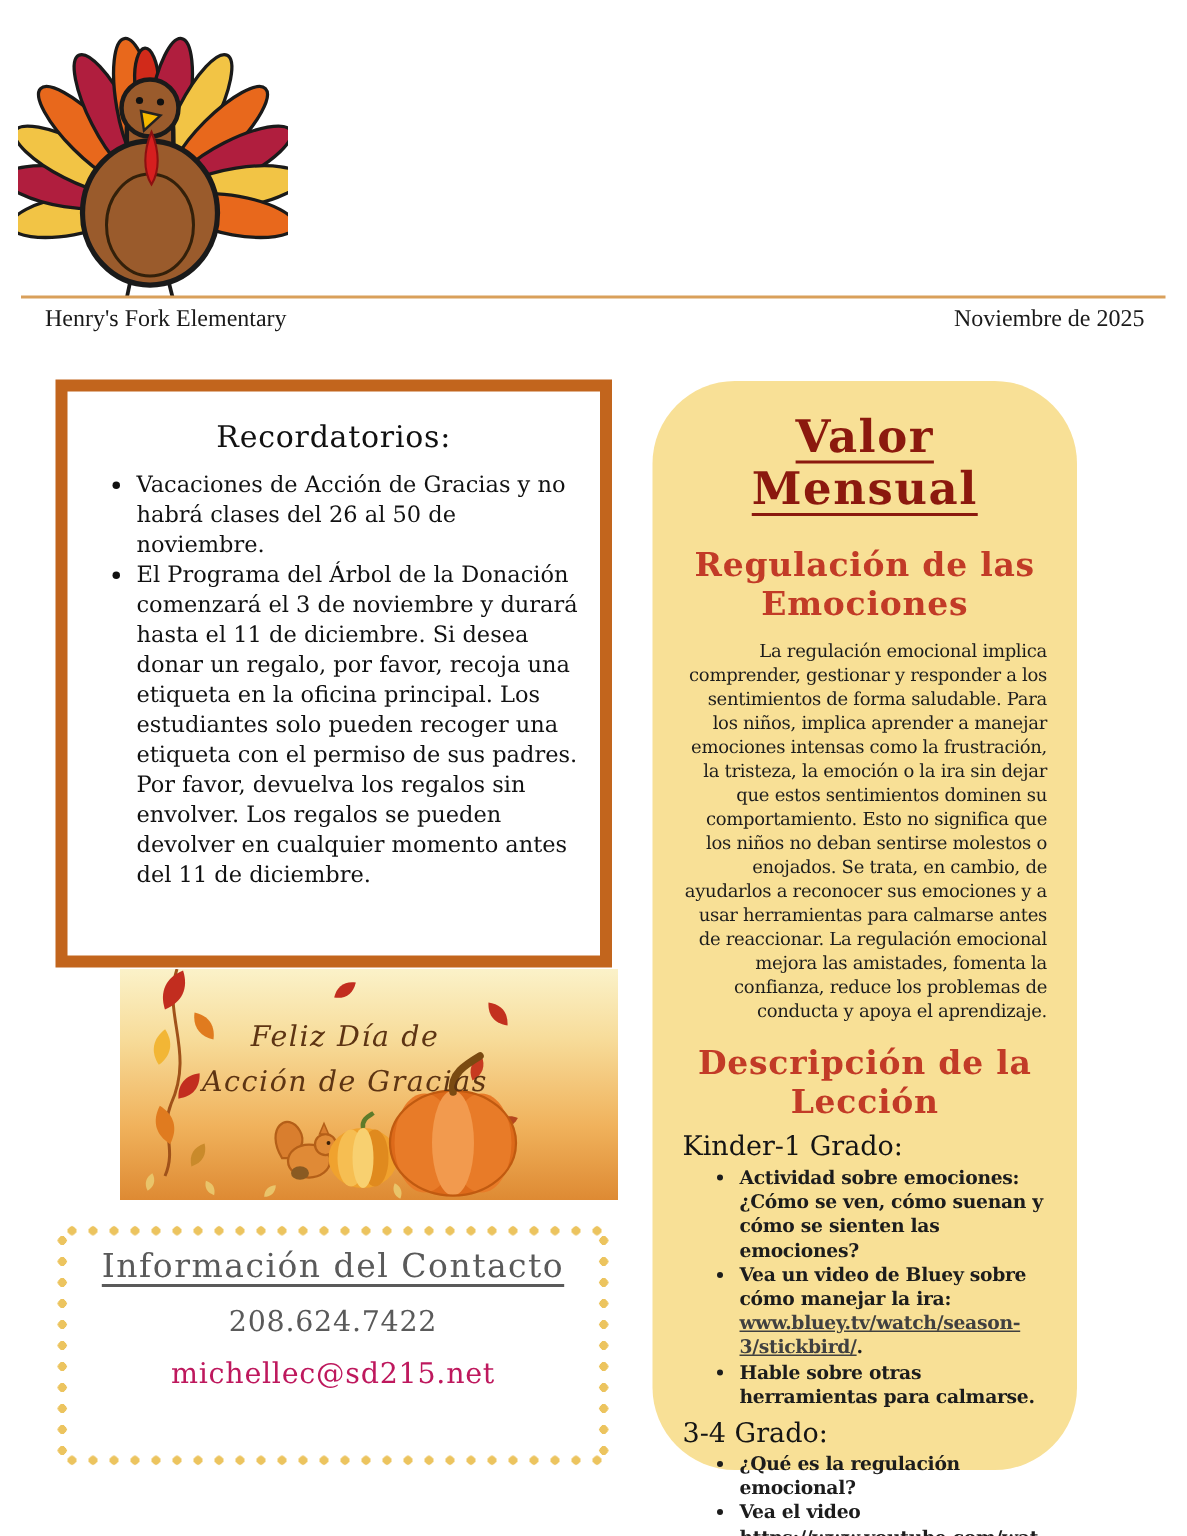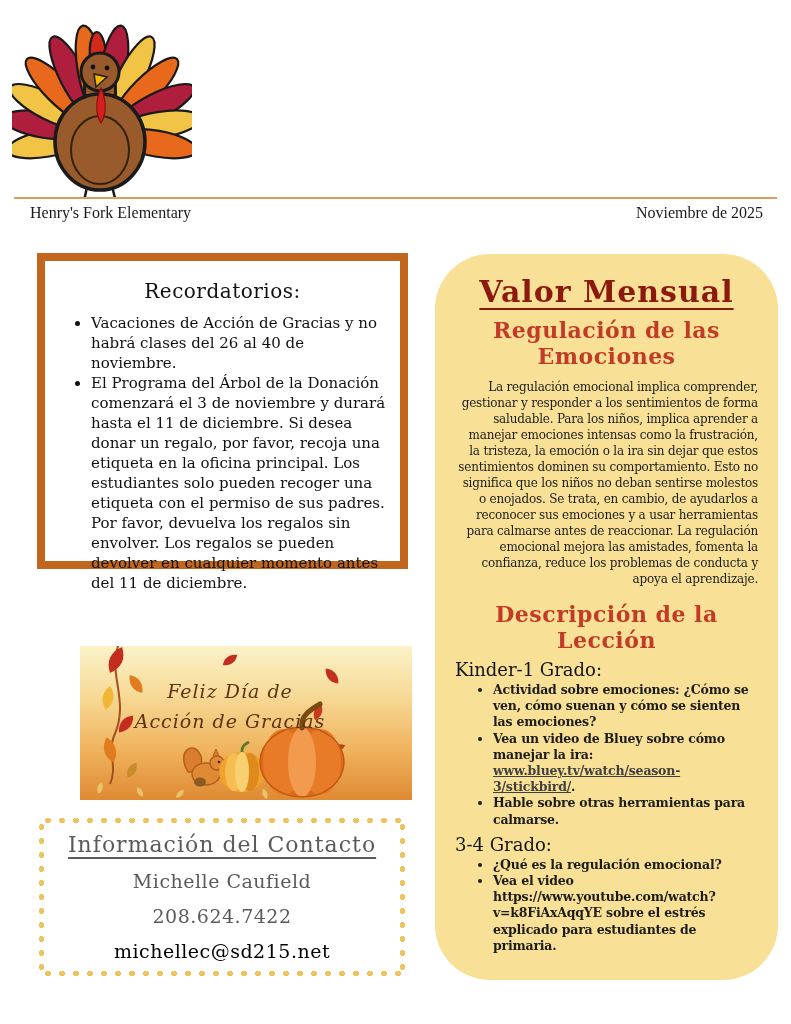--- a/index.html
+++ b/index.html
@@ -8,21 +8,21 @@
 
   
   .turkey{position:absolute;left:12px;top:24px;width:180px;height:174px;}
   .masthead-title{position:absolute;left:185px;right:12px;top:88px;text-align:center;
         font-family:"Liberation Serif",serif;font-size:56px;color:#141414;letter-spacing:1px;white-space:nowrap;}
   .header-rule{position:absolute;left:14px;right:14px;top:197px;border-top:2px solid #D9A05B;}
   .meta-row{position:absolute;left:30px;right:28px;top:204px;display:flex;justify-content:space-between;
         font-family:"Liberation Serif",serif;font-size:16px;color:#1a1a1a;}
 
   
-  .reminders-box{position:absolute;left:37px;top:253px;width:371px;height:316px;box-sizing:border-box;
+  .reminders-box{position:absolute;left:37px;top:253px;width:371px;height:392px;box-sizing:border-box;
         border:8px solid #C2651D;background:#fff;}
   .reminders-title{margin-top:18px;text-align:center;font-size:20px;letter-spacing:.5px;color:#111;}
   .reminders-box ul{margin:10px 0 0 0;padding:0 10px 0 46px;}
   .reminders-box li{font-size:15px;line-height:20px;color:#111;}
   .reminders-box li + li{}
 
   
   .holiday-card{position:absolute;left:80px;top:646px;width:332px;height:154px;overflow:hidden;
         background:linear-gradient(180deg,#FBF2C9 0%,#F7DC9A 30%,#F0B25C 68%,#DE8A33 100%);}
   .holiday-card svg{position:absolute;left:0;top:0;}
@@ -35,28 +35,28 @@
         background:radial-gradient(circle 3px at 50% 50%,#ECC45F 98%,transparent 100%);
         background-size:14px 9px;background-repeat:repeat-x;}
   .dots-top{top:0;} .dots-bottom{bottom:0;}
   .dots-v{position:absolute;top:4px;bottom:4px;width:9px;
         background:radial-gradient(circle 3px at 50% 50%,#ECC45F 98%,transparent 100%);
         background-size:9px 14px;background-repeat:repeat-y;}
   .dots-left{left:0;} .dots-right{right:0;}
   .contact-title{margin-top:16px;text-align:center;font-size:22px;letter-spacing:1px;color:#5A5A5A;
         text-decoration:underline;text-underline-offset:5px;text-decoration-thickness:2px;}
   .contact-line{margin-top:13px;text-align:center;font-size:19px;letter-spacing:.5px;color:#5A5A5A;}
-  .contact-email{color:#000000;}
+  .contact-email{color:#be185d;}
 
   
-  .value-panel{position:absolute;left:435px;top:254px;width:343px;height:726px;box-sizing:border-box;
+  .value-panel{position:absolute;left:435px;top:254px;width:283px;height:726px;box-sizing:border-box;
         background:#F8E096;border-radius:55px;padding:10px 20px 0 20px;}
   .vp-title{margin-top:10px;text-align:center;font-size:30px;font-weight:bold;color:#8B190E;
         text-decoration:underline;text-underline-offset:6px;text-decoration-thickness:2px;letter-spacing:1px;}
-  .vp-subtitle{margin-top:8px;text-align:center;font-size:22px;font-weight:600;color:#C23B27;letter-spacing:.5px;}
+  .vp-subtitle{margin-top:20px;text-align:center;font-size:22px;font-weight:600;color:#C23B27;letter-spacing:.5px;}
   .vp-body{margin-top:10px;text-align:right;font-size:12px;font-weight:normal;line-height:16px;
         color:#1c1c1c;letter-spacing:-0.2px;}
   .vp-lesson{margin-top:14px;text-align:center;font-size:22px;font-weight:600;color:#C23B27;letter-spacing:.5px;}
   .grade-heading{margin-top:6px;font-size:18px;color:#141414;}
   .value-panel ul{margin:2px 0 0 0;padding:0 0 0 38px;}
   .value-panel li{font-size:12.5px;font-weight:bold;line-height:16.2px;color:#1c1c1c;
         letter-spacing:-0.2px;overflow-wrap:anywhere;}
   .inline-link{color:#404040;text-decoration:underline;cursor:pointer;overflow-wrap:anywhere;}
 </style>
 </head>
@@ -103,21 +103,21 @@
   <div class="header-rule"></div>
 
   <div class="meta-row">
     <span>Henry's Fork Elementary</span>
     <span>Noviembre de 2025</span>
   </div>
 
   <div class="reminders-box">
     <div class="reminders-title">Recordatorios:</div>
     <ul>
-      <li>Vacaciones de Acción de Gracias y no habrá clases del 26 al 40 de noviembre.</li>
+      <li>Vacaciones de Acción de Gracias y no habrá clases del 26 al 50 de noviembre.</li>
       <li>El Programa del Árbol de la Donación comenzará el 3 de noviembre y durará hasta el 11 de diciembre. Si desea donar un regalo, por favor, recoja una etiqueta en la oficina principal. Los estudiantes solo pueden recoger una etiqueta con el permiso de sus padres. Por favor, devuelva los regalos sin envolver. Los regalos se pueden devolver en cualquier momento antes del 11 de diciembre.</li>
     </ul>
   </div>
 
   <div class="holiday-card">
     <svg width="280" height="154" viewBox="0 0 280 154">
       <defs>
         <path id="leaf" d="M0,-11 C6.5,-4 6.5,4 0,11 C-6.5,4 -6.5,-4 0,-11 Z"></path>
       </defs>
       <path d="M38,0 C28,30 50,55 34,90 C27,107 38,120 30,138" stroke="#A0521A" stroke-width="2" fill="none"></path>
@@ -161,21 +161,20 @@
       <div>Acción de Gracias</div>
     </div>
   </div>
 
   <div class="contact-box">
     <div class="dots-h dots-top"></div>
     <div class="dots-h dots-bottom"></div>
     <div class="dots-v dots-left"></div>
     <div class="dots-v dots-right"></div>
     <div class="contact-title">Información del Contacto</div>
-    <div class="contact-line">Michelle Caufield</div>
     <div class="contact-line">208.624.7422</div>
     <div class="contact-line contact-email">michellec@sd215.net</div>
   </div>
 
   <div class="value-panel">
     <div class="vp-title">Valor Mensual</div>
     <div class="vp-subtitle">Regulación de las Emociones</div>
     <div class="vp-body">La regulación emocional implica comprender, gestionar y responder a los sentimientos de forma saludable. Para los niños, implica aprender a manejar emociones intensas como la frustración, la tristeza, la emoción o la ira sin dejar que estos sentimientos dominen su comportamiento. Esto no significa que los niños no deban sentirse molestos o enojados. Se trata, en cambio, de ayudarlos a reconocer sus emociones y a usar herramientas para calmarse antes de reaccionar. La regulación emocional mejora las amistades, fomenta la confianza, reduce los problemas de conducta y apoya el aprendizaje.</div>
     <div class="vp-lesson">Descripción de la Lección</div>
 

